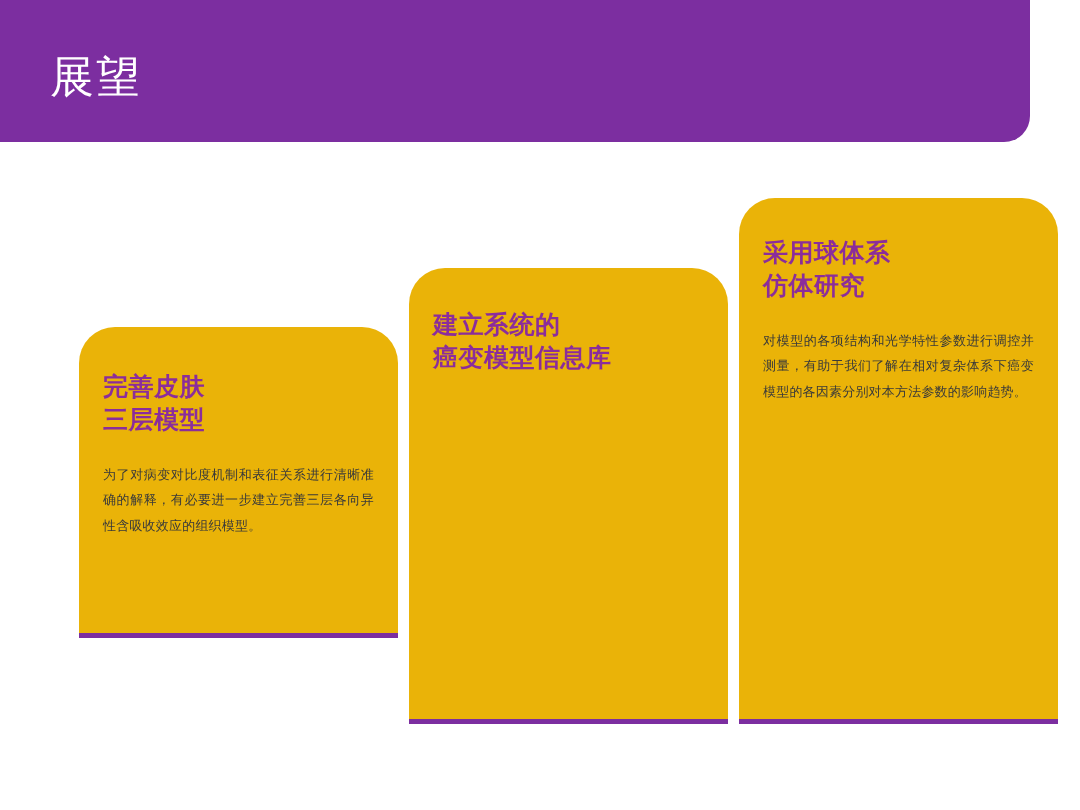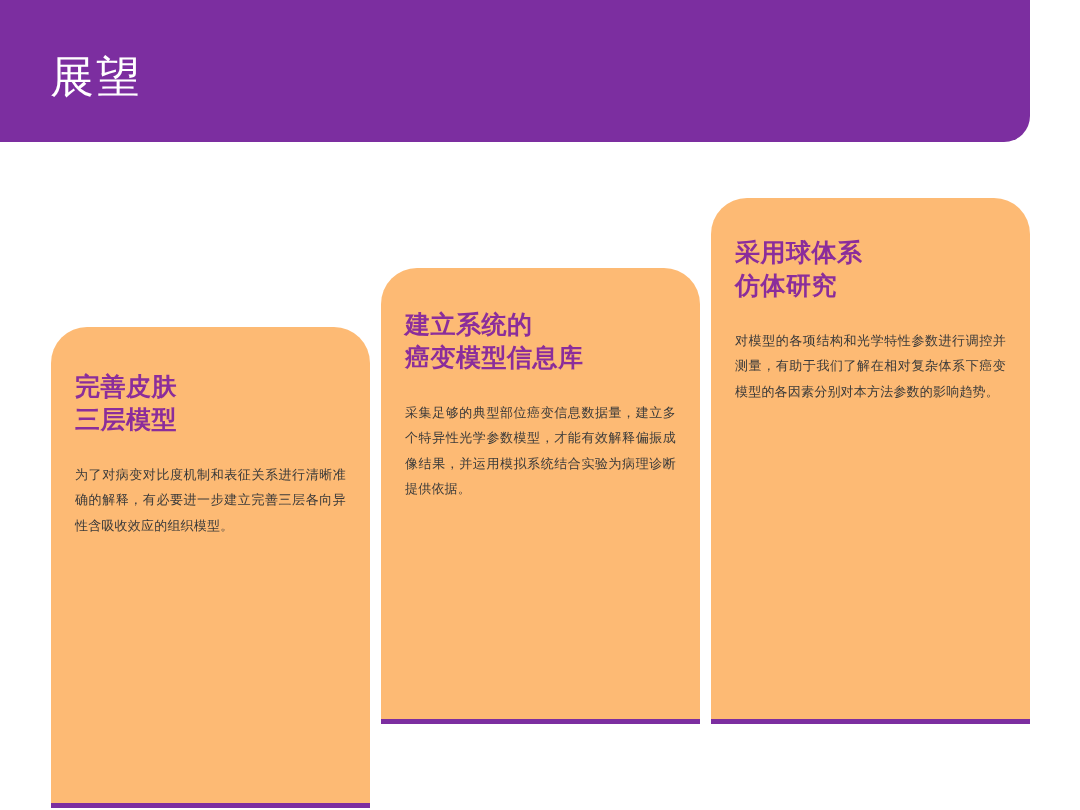--- a/index.html
+++ b/index.html
@@ -33,25 +33,26 @@
     font-weight: normal;
     color: #ffffff;
     letter-spacing: 2px;
     line-height: 1;
     white-space: nowrap;
   }
 
   
   .card {
     position: absolute;
-    background: #fdba74;
+    background: #eab308;
     border-top-left-radius: 36px;
     border-top-right-radius: 36px;
     box-sizing: border-box;
     overflow: hidden;
+    margin-left: 28px;
   }
   .card-inner {
     position: absolute;
     left: 0;
     right: 0;
     top: 0;
     bottom: 5px;
     padding: 0 24px;
     box-sizing: border-box;
   }
@@ -81,21 +82,21 @@
     letter-spacing: 0.2px;
     text-align: justify;
     text-justify: inter-character;
   }
 
   
   #card-1 {
     left: 51px;
     top: 327px;
     width: 319px;
-    height: 481px;
+    height: 311px;
   }
   #card-1 .card-inner { padding-top: 43px; }
   #card-1 .card-body { margin-top: 26px; }
 
   #card-2 {
     left: 381px;
     top: 268px;
     width: 319px;
     height: 456px;
   }
@@ -124,21 +125,20 @@
 三层模型</div>
     <div class="card-body">为了对病变对比度机制和表征关系进行清晰准确的解释，有必要进一步建立完善三层各向异性含吸收效应的组织模型。</div>
   </div>
   <div class="card-accent-bar"></div>
 </div>
 
 <div class="card" id="card-2">
   <div class="card-inner">
     <div class="card-title">建立系统的
 癌变模型信息库</div>
-    <div class="card-body">采集足够的典型部位癌变信息数据量，建立多个特异性光学参数模型，才能有效解释偏振成像结果，并运用模拟系统结合实验为病理诊断提供依据。</div>
   </div>
   <div class="card-accent-bar"></div>
 </div>
 
 <div class="card" id="card-3">
   <div class="card-inner">
     <div class="card-title">采用球体系
 仿体研究</div>
     <div class="card-body">对模型的各项结构和光学特性参数进行调控并测量，有助于我们了解在相对复杂体系下癌变模型的各因素分别对本方法参数的影响趋势。</div>
   </div>

